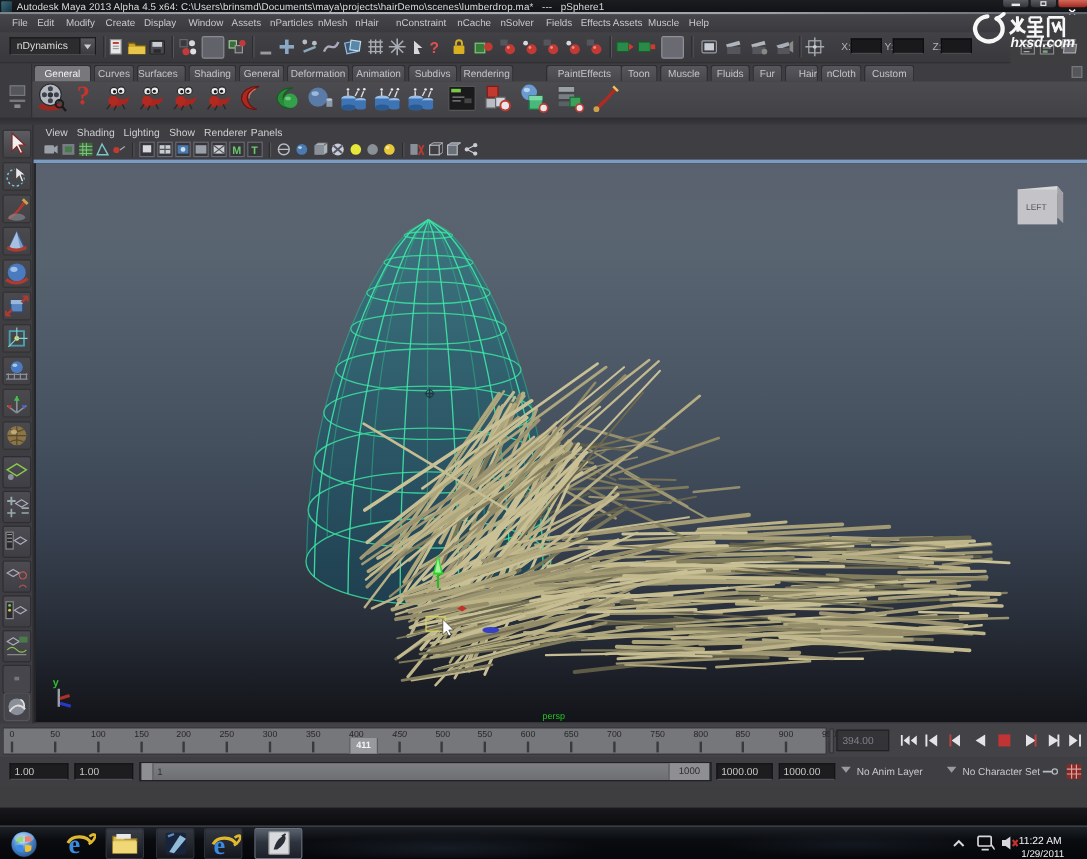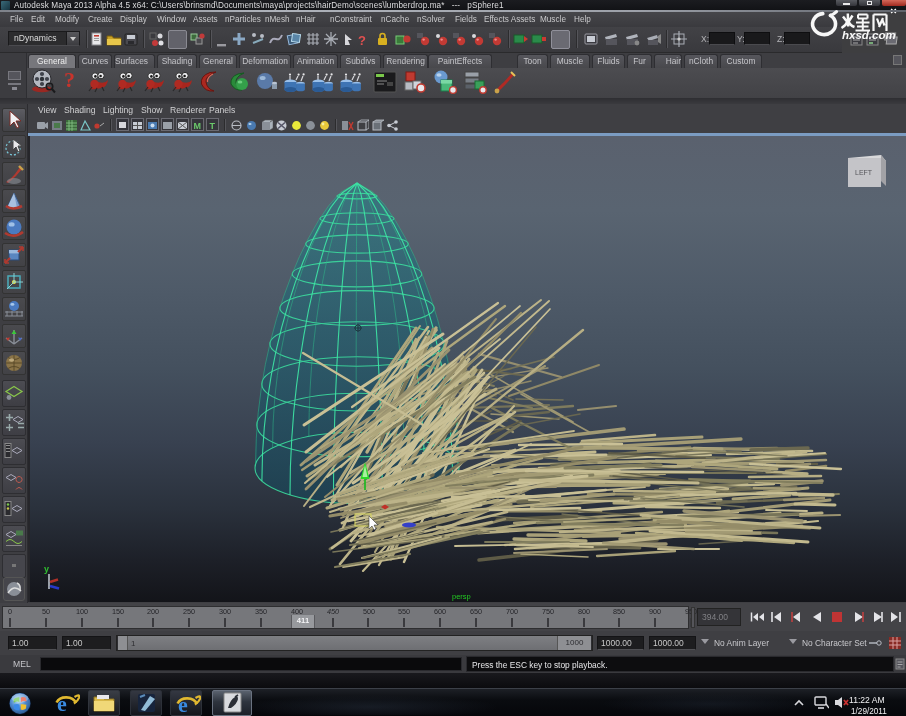--- a/index.html
+++ b/index.html
@@ -213,21 +213,21 @@
       <div class="abs" style="left:27px;top:0;width:879px;height:15px;background:#3e3e42;"></div>
       <div class="abs" style="left:28px;top:1px;width:48px;height:14px;background:#77777c;border:1px solid #2e2e32;border-bottom:none;border-radius:3px 3px 0 0;color:#f0f0f0;font-size:8.4px;text-align:center;line-height:13px;">General</div>
       <div class="abs" style="left:78px;top:1px;width:34px;height:14px;background:linear-gradient(#56565c,#48484c);border:1px solid #2e2e32;border-bottom:none;border-radius:3px 3px 0 0;color:#c4c4c8;font-size:8.4px;text-align:center;line-height:13px;">Curves</div>
       <div class="abs" style="left:114px;top:1px;width:41px;height:14px;background:linear-gradient(#56565c,#48484c);border:1px solid #2e2e32;border-bottom:none;border-radius:3px 3px 0 0;color:#c4c4c8;font-size:8.4px;text-align:left;line-height:13px;">Surfaces</div>
       <div class="abs" style="left:157px;top:1px;width:40px;height:14px;background:linear-gradient(#56565c,#48484c);border:1px solid #2e2e32;border-bottom:none;border-radius:3px 3px 0 0;color:#c4c4c8;font-size:8.4px;text-align:center;line-height:13px;">Shading</div>
       <div class="abs" style="left:199px;top:1px;width:38px;height:14px;background:linear-gradient(#56565c,#48484c);border:1px solid #2e2e32;border-bottom:none;border-radius:3px 3px 0 0;color:#c4c4c8;font-size:8.4px;text-align:center;line-height:13px;">General</div>
       <div class="abs" style="left:239px;top:1px;width:52px;height:14px;background:linear-gradient(#56565c,#48484c);border:1px solid #2e2e32;border-bottom:none;border-radius:3px 3px 0 0;color:#c4c4c8;font-size:8.4px;text-align:center;line-height:13px;">Deformation</div>
       <div class="abs" style="left:293px;top:1px;width:45px;height:14px;background:linear-gradient(#56565c,#48484c);border:1px solid #2e2e32;border-bottom:none;border-radius:3px 3px 0 0;color:#c4c4c8;font-size:8.4px;text-align:center;line-height:13px;">Animation</div>
       <div class="abs" style="left:340px;top:1px;width:41px;height:14px;background:linear-gradient(#56565c,#48484c);border:1px solid #2e2e32;border-bottom:none;border-radius:3px 3px 0 0;color:#c4c4c8;font-size:8.4px;text-align:center;line-height:13px;">Subdivs</div>
       <div class="abs" style="left:383px;top:1px;width:45px;height:14px;background:linear-gradient(#56565c,#48484c);border:1px solid #2e2e32;border-bottom:none;border-radius:3px 3px 0 0;color:#c4c4c8;font-size:8.4px;text-align:center;line-height:13px;">Rendering</div>
-      <div class="abs" style="left:428px;top:1px;width:64px;height:14px;background:linear-gradient(#56565c,#48484c);border:1px solid #2e2e32;border-bottom:none;border-radius:3px 3px 0 0;color:#c4c4c8;font-size:8.4px;text-align:center;line-height:13px;">PaintEffects</div>
+      <div class="abs" style="left:455px;top:1px;width:64px;height:14px;background:linear-gradient(#56565c,#48484c);border:1px solid #2e2e32;border-bottom:none;border-radius:3px 3px 0 0;color:#c4c4c8;font-size:8.4px;text-align:center;line-height:13px;">PaintEffects</div>
       <div class="abs" style="left:517px;top:1px;width:31px;height:14px;background:linear-gradient(#56565c,#48484c);border:1px solid #2e2e32;border-bottom:none;border-radius:3px 3px 0 0;color:#c4c4c8;font-size:8.4px;text-align:center;line-height:13px;">Toon</div>
       <div class="abs" style="left:550px;top:1px;width:40px;height:14px;background:linear-gradient(#56565c,#48484c);border:1px solid #2e2e32;border-bottom:none;border-radius:3px 3px 0 0;color:#c4c4c8;font-size:8.4px;text-align:center;line-height:13px;">Muscle</div>
       <div class="abs" style="left:592px;top:1px;width:33px;height:14px;background:linear-gradient(#56565c,#48484c);border:1px solid #2e2e32;border-bottom:none;border-radius:3px 3px 0 0;color:#c4c4c8;font-size:8.4px;text-align:center;line-height:13px;">Fluids</div>
       <div class="abs" style="left:627px;top:1px;width:25px;height:14px;background:linear-gradient(#56565c,#48484c);border:1px solid #2e2e32;border-bottom:none;border-radius:3px 3px 0 0;color:#c4c4c8;font-size:8.4px;text-align:center;line-height:13px;">Fur</div>
       <div class="abs" style="left:654px;top:1px;width:28px;height:14px;background:linear-gradient(#56565c,#48484c);border:1px solid #2e2e32;border-bottom:none;border-radius:3px 3px 0 0;color:#c4c4c8;font-size:8.4px;text-align:right;line-height:13px;">Hair</div>
       <div class="abs" style="left:684px;top:1px;width:34px;height:14px;background:linear-gradient(#56565c,#48484c);border:1px solid #2e2e32;border-bottom:none;border-radius:3px 3px 0 0;color:#c4c4c8;font-size:8.4px;text-align:center;line-height:13px;">nCloth</div>
       <div class="abs" style="left:720px;top:1px;width:42px;height:14px;background:linear-gradient(#56565c,#48484c);border:1px solid #2e2e32;border-bottom:none;border-radius:3px 3px 0 0;color:#c4c4c8;font-size:8.4px;text-align:center;line-height:13px;">Custom</div>
       <div class="abs" style="left:893px;top:2px;width:9px;height:10px;background:#55555c;border:1px solid #777;"></div>
       <div class="abs" style="left:27px;top:15px;width:879px;height:30px;background:linear-gradient(#4c4c50,#424246);"></div>
       <div class="abs" style="left:30px;top:16px;width:26px;height:26px;"><svg width="26" height="26" viewBox="0 0 26 26">
@@ -1091,31 +1091,20 @@
       <span class="abs" style="left:802px;top:7px;color:#c8c8cc;font-size:8.4px;">No Character Set</span>
       <svg class="abs" style="left:868px;top:6px;" width="16" height="12" viewBox="0 0 16 12">
         <path d="M1 6 h8" stroke="#b8bcc4" stroke-width="1.4"></path>
         <circle cx="11" cy="6" r="2.2" fill="none" stroke="#b8bcc4"></circle>
       </svg>
       <svg class="abs" style="left:888px;top:5px;" width="14" height="14" viewBox="0 0 14 14">
         <rect x="1" y="1" width="12" height="12" fill="#8a2a24"></rect>
         <path d="M1 5 h12 M1 9 h12 M5 1 v12 M9 1 v12" stroke="#d8a0a0" stroke-width="1"></path>
       </svg>
     </div>
-    <div class="abs" style="left:0;top:655px;width:906px;height:18px;background:#3a3a3e;">
-<span class="abs" style="left:13px;top:4px;color:#c4c4c8;font-size:8.6px;">MEL</span>
-<div class="abs" style="left:40px;top:2px;width:422px;height:14px;background:#0a0a0c;border:1px solid #2a2a2e;"></div>
-<div class="abs" style="left:466px;top:1px;width:428px;height:16px;background:#0d0d0f;border:1px solid #2a2a2e;">
-<span class="abs" style="left:5px;top:3px;color:#e6e6e8;font-size:8.4px;">Press the ESC key to stop playback.</span>
-      </div>
-<svg class="abs" style="left:895px;top:3px;" width="10" height="12" viewBox="0 0 10 12">
-        <rect x="1" y="1" width="8" height="10" fill="#55555c" stroke="#888"></rect>
-        <path d="M2.5 4 h5 M2.5 6.5 h5 M2.5 9 h3" stroke="#bbb" stroke-width="0.8"></path>
-      </svg>
-</div>
     <div class="abs" style="left:0;top:673px;width:906px;height:15px;background:linear-gradient(#19191d,#0b0b0e);"></div>
     <div class="abs" style="left:0;top:688px;width:906px;height:28px;background:linear-gradient(#1d2026,#0a0c10 40%,#05060a);border-top:1px solid #3c4048;">
       <div class="abs" style="left:240px;top:6px;width:260px;height:20px;background:radial-gradient(ellipse at 50% 60%, rgba(90,110,140,0.18), transparent 70%);"></div>
       <div class="abs" style="left:600px;top:4px;width:220px;height:22px;background:radial-gradient(ellipse at 50% 50%, rgba(80,100,130,0.14), transparent 70%);"></div>
       <svg class="abs" style="left:7px;top:2px;" width="26" height="25" viewBox="0 0 26 26">
 <circle cx="13" cy="13" r="11.5" fill="#0c1526"></circle>
 <circle cx="13" cy="13" r="10.8" fill="url(#orbg)"></circle>
 <defs>
           <radialGradient id="orbg" cx="0.42" cy="0.35" r="0.95">
 <stop offset="0" stop-color="#b8e0fa"></stop>

